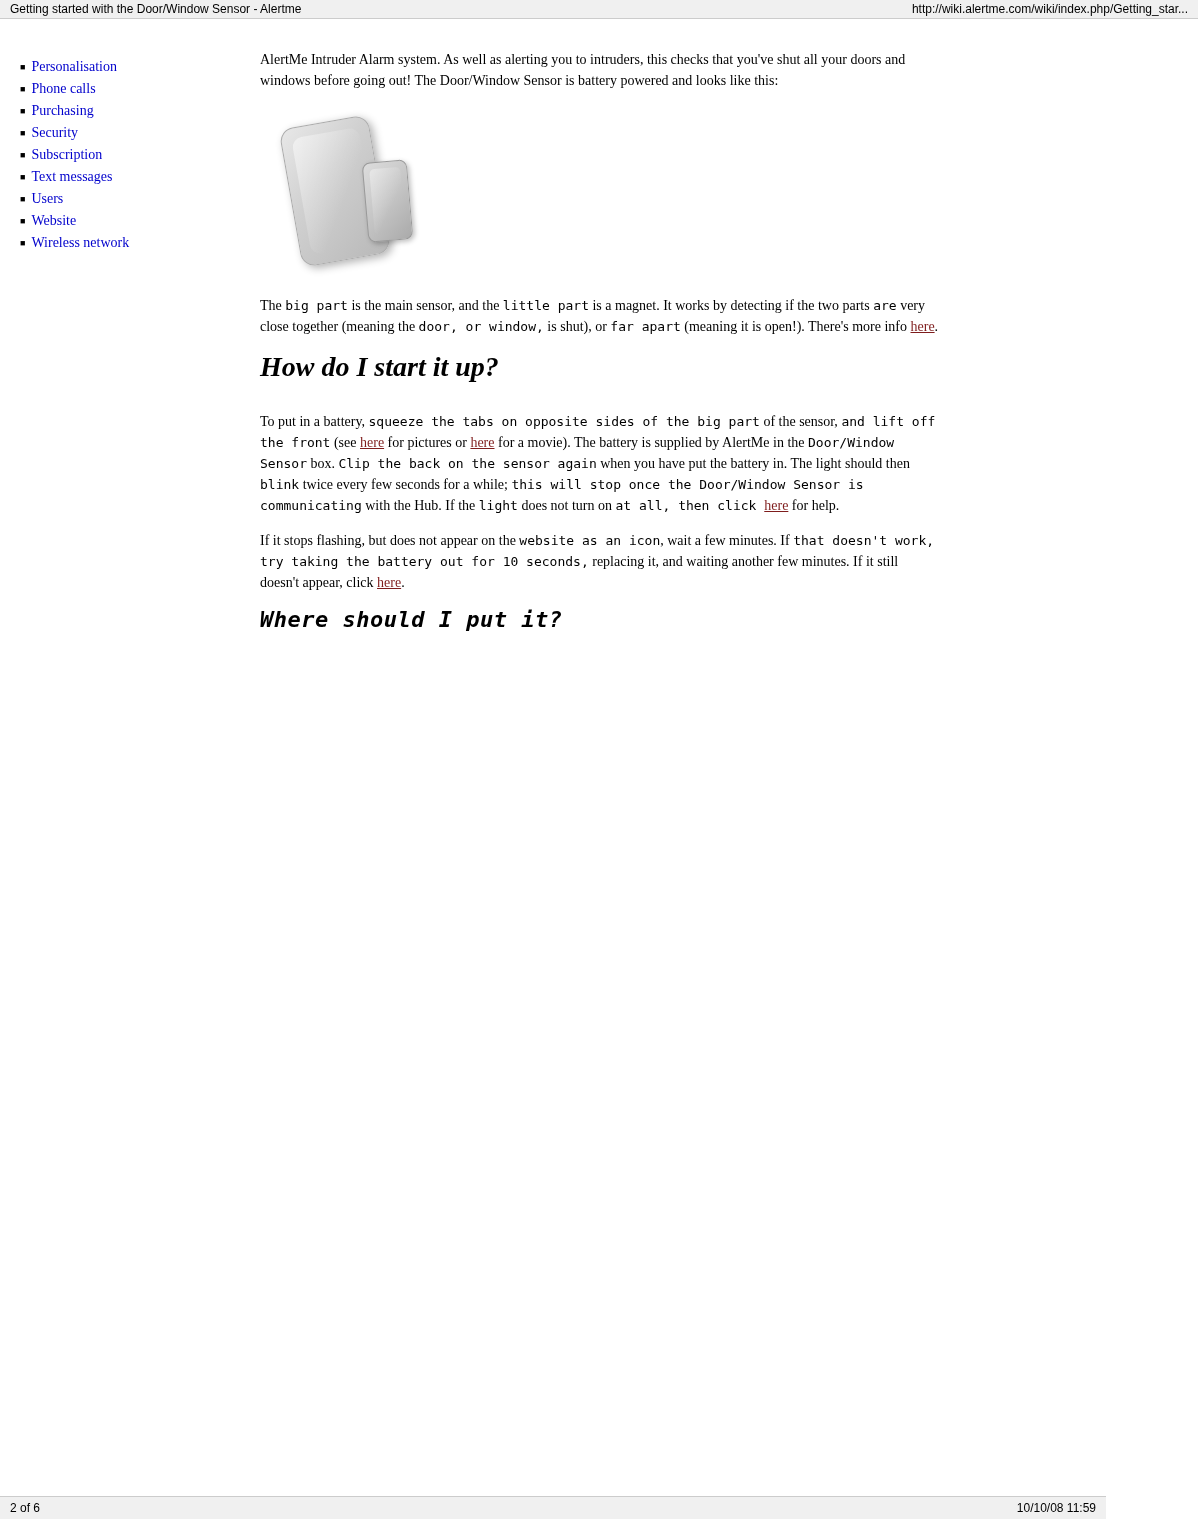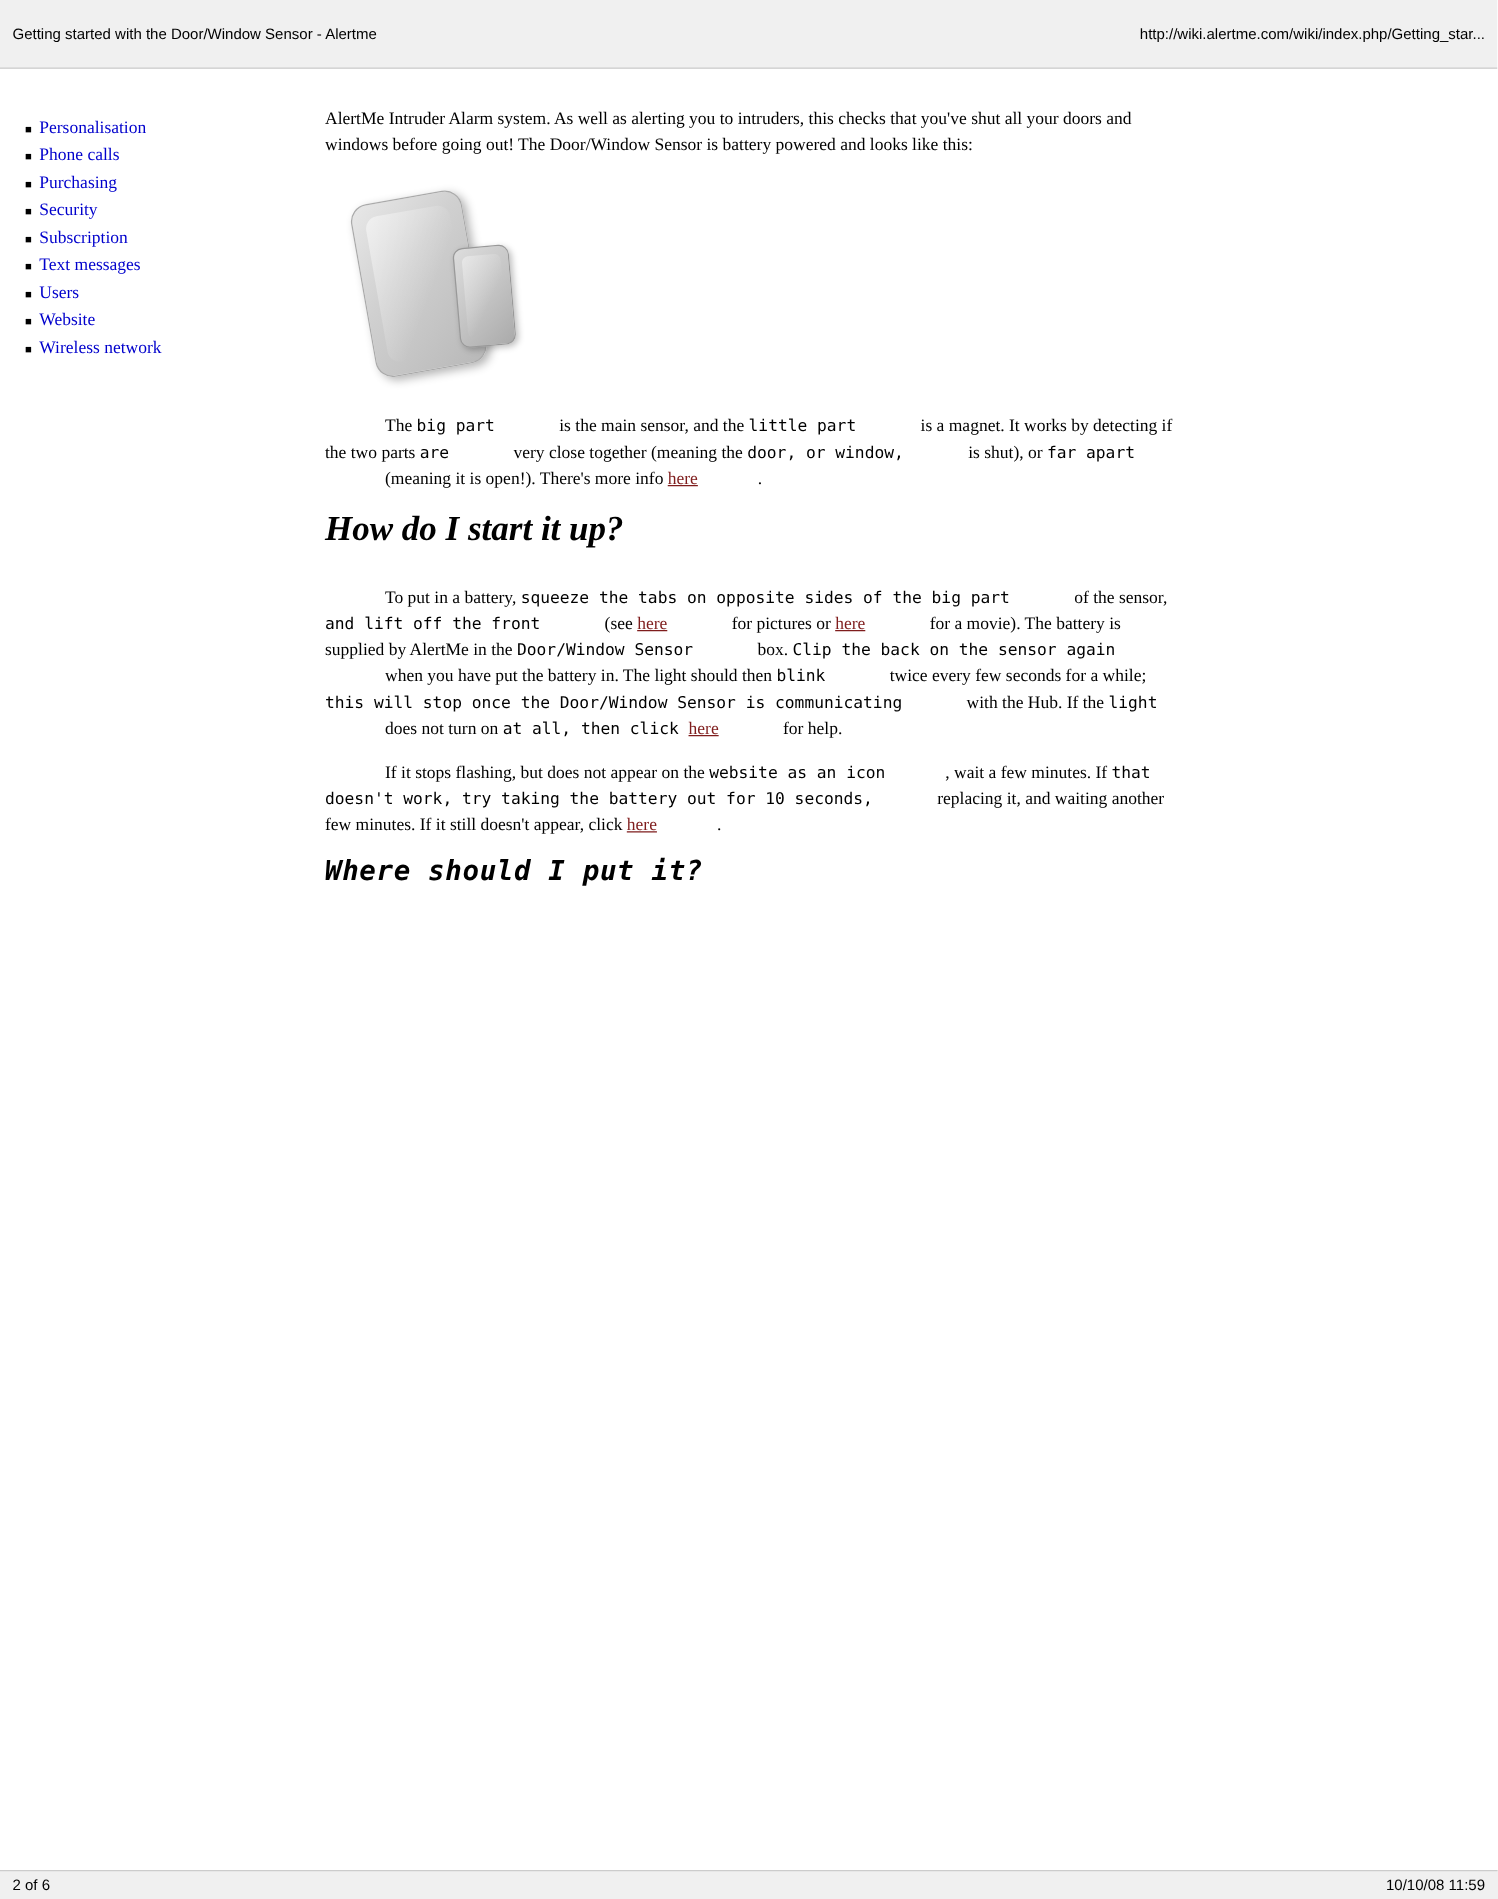--- a/index.html
+++ b/index.html
@@ -12,21 +12,21 @@
       width: 1198px;
       min-height: 1519px;
       position: relative;
     }
 
     
     .browser-topbar {
       display: flex;
       justify-content: space-between;
       align-items: center;
-      padding: 20px 10px;
+      padding: 2px 10px;
       font-size: 12px;
       font-family: sans-serif;
       border-bottom: 1px solid #ccc;
       background: #f0f0f0;
     }
 
     
     .page-content {
       display: flex;
       padding: 30px 20px 60px 20px;
@@ -149,42 +149,42 @@
       bottom: 6px;
       border-radius: 5px;
       background: linear-gradient(120deg, rgba(255,255,255,0.4) 0%, transparent 60%);
     }
 
     
     .browser-bottombar {
       position: fixed;
       bottom: 0;
       left: 0;
-      width: 1198px;
+      width: 1106px;
       display: flex;
       justify-content: space-between;
       align-items: center;
       padding: 4px 10px;
       font-size: 12px;
       font-family: sans-serif;
       border-top: 1px solid #ccc;
       background: #f0f0f0;
     }
 
     .article a {
       color: #7f1d1d;
       text-decoration: underline;
     }
 
     .text-block {
       margin-bottom: 16px;
       line-height: 1.6;
     }
 
-    .text-block .serif { font-family: serif; margin-left: 48px; }
+    .text-block .serif { font-family: serif; }
     .text-block .mono { font-family: monospace; font-size: 13px; }
 
     
     .intro-para {
       line-height: 1.6;
       margin-bottom: 16px;
     }
   </style>
 </head>
 <body>

